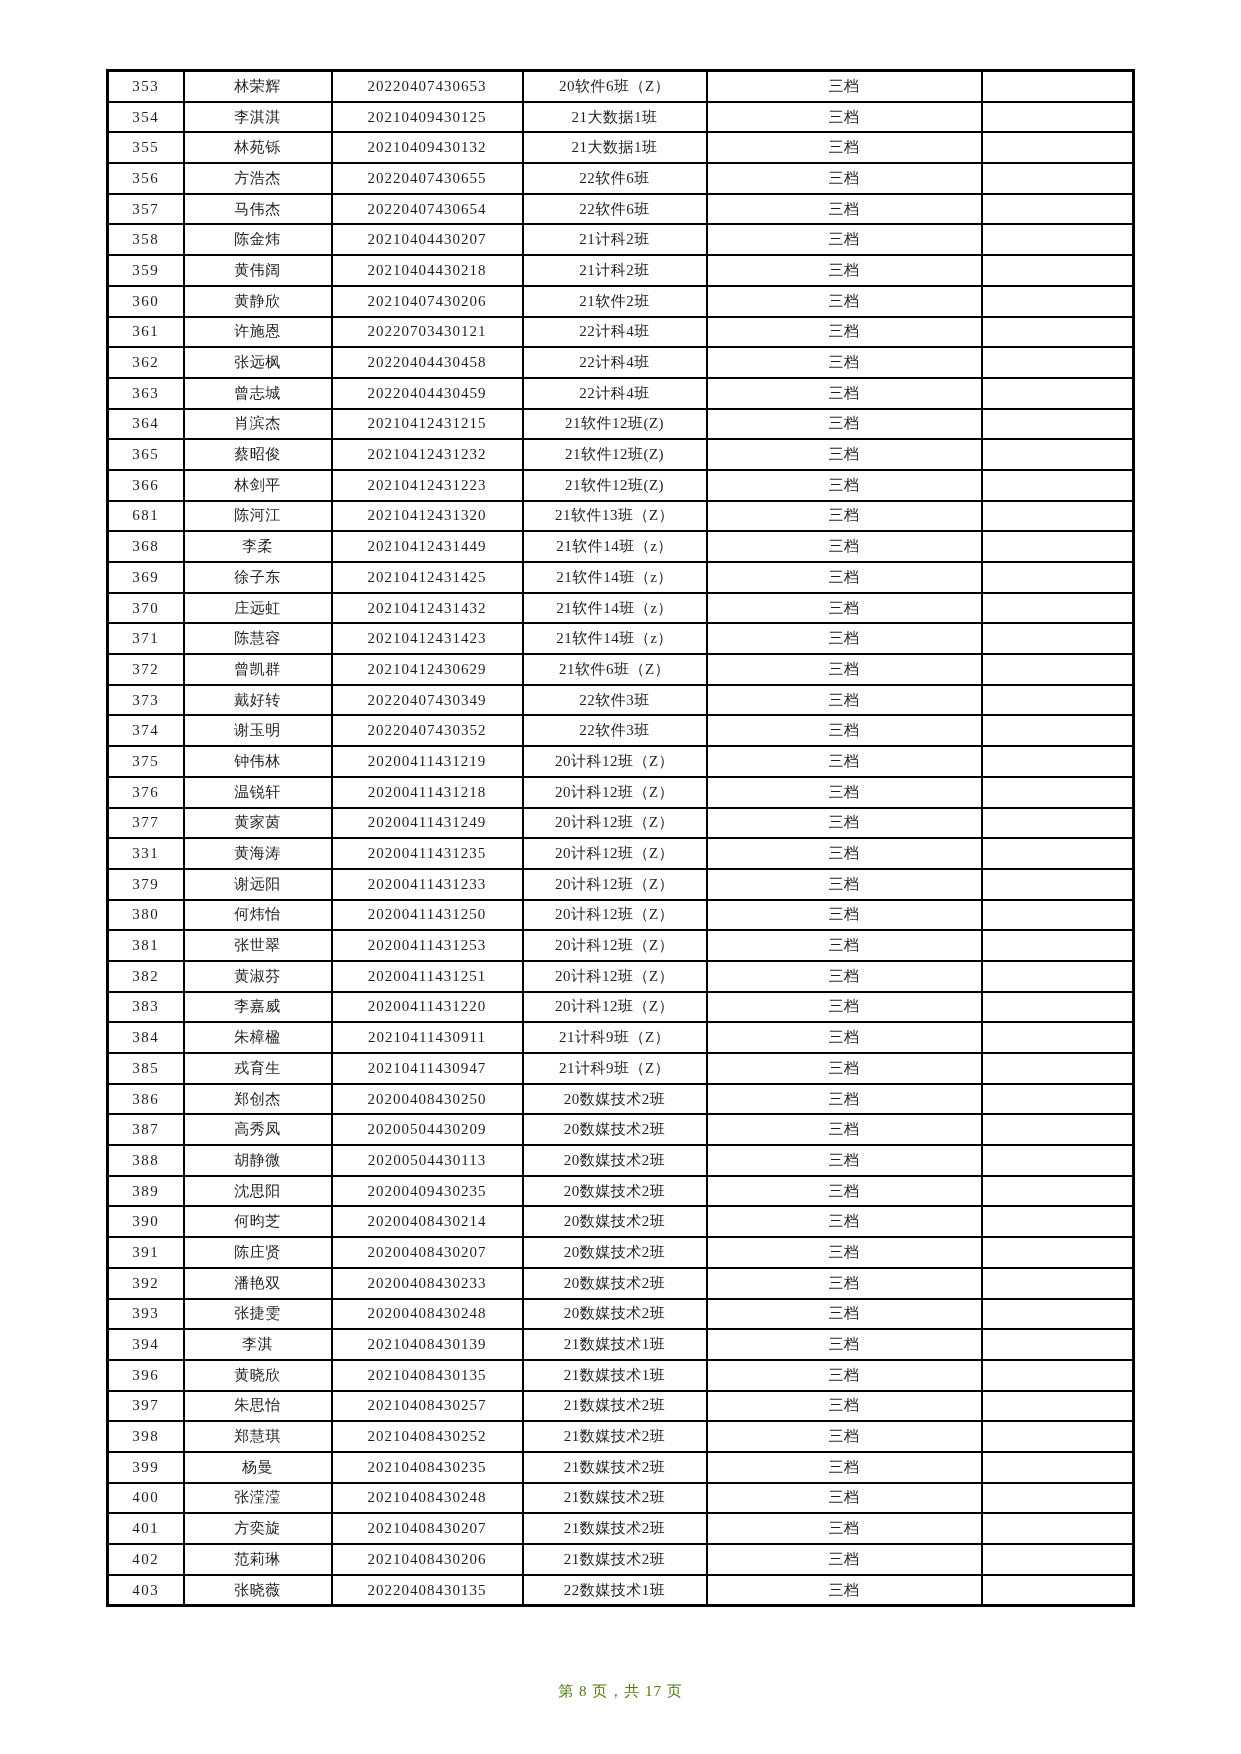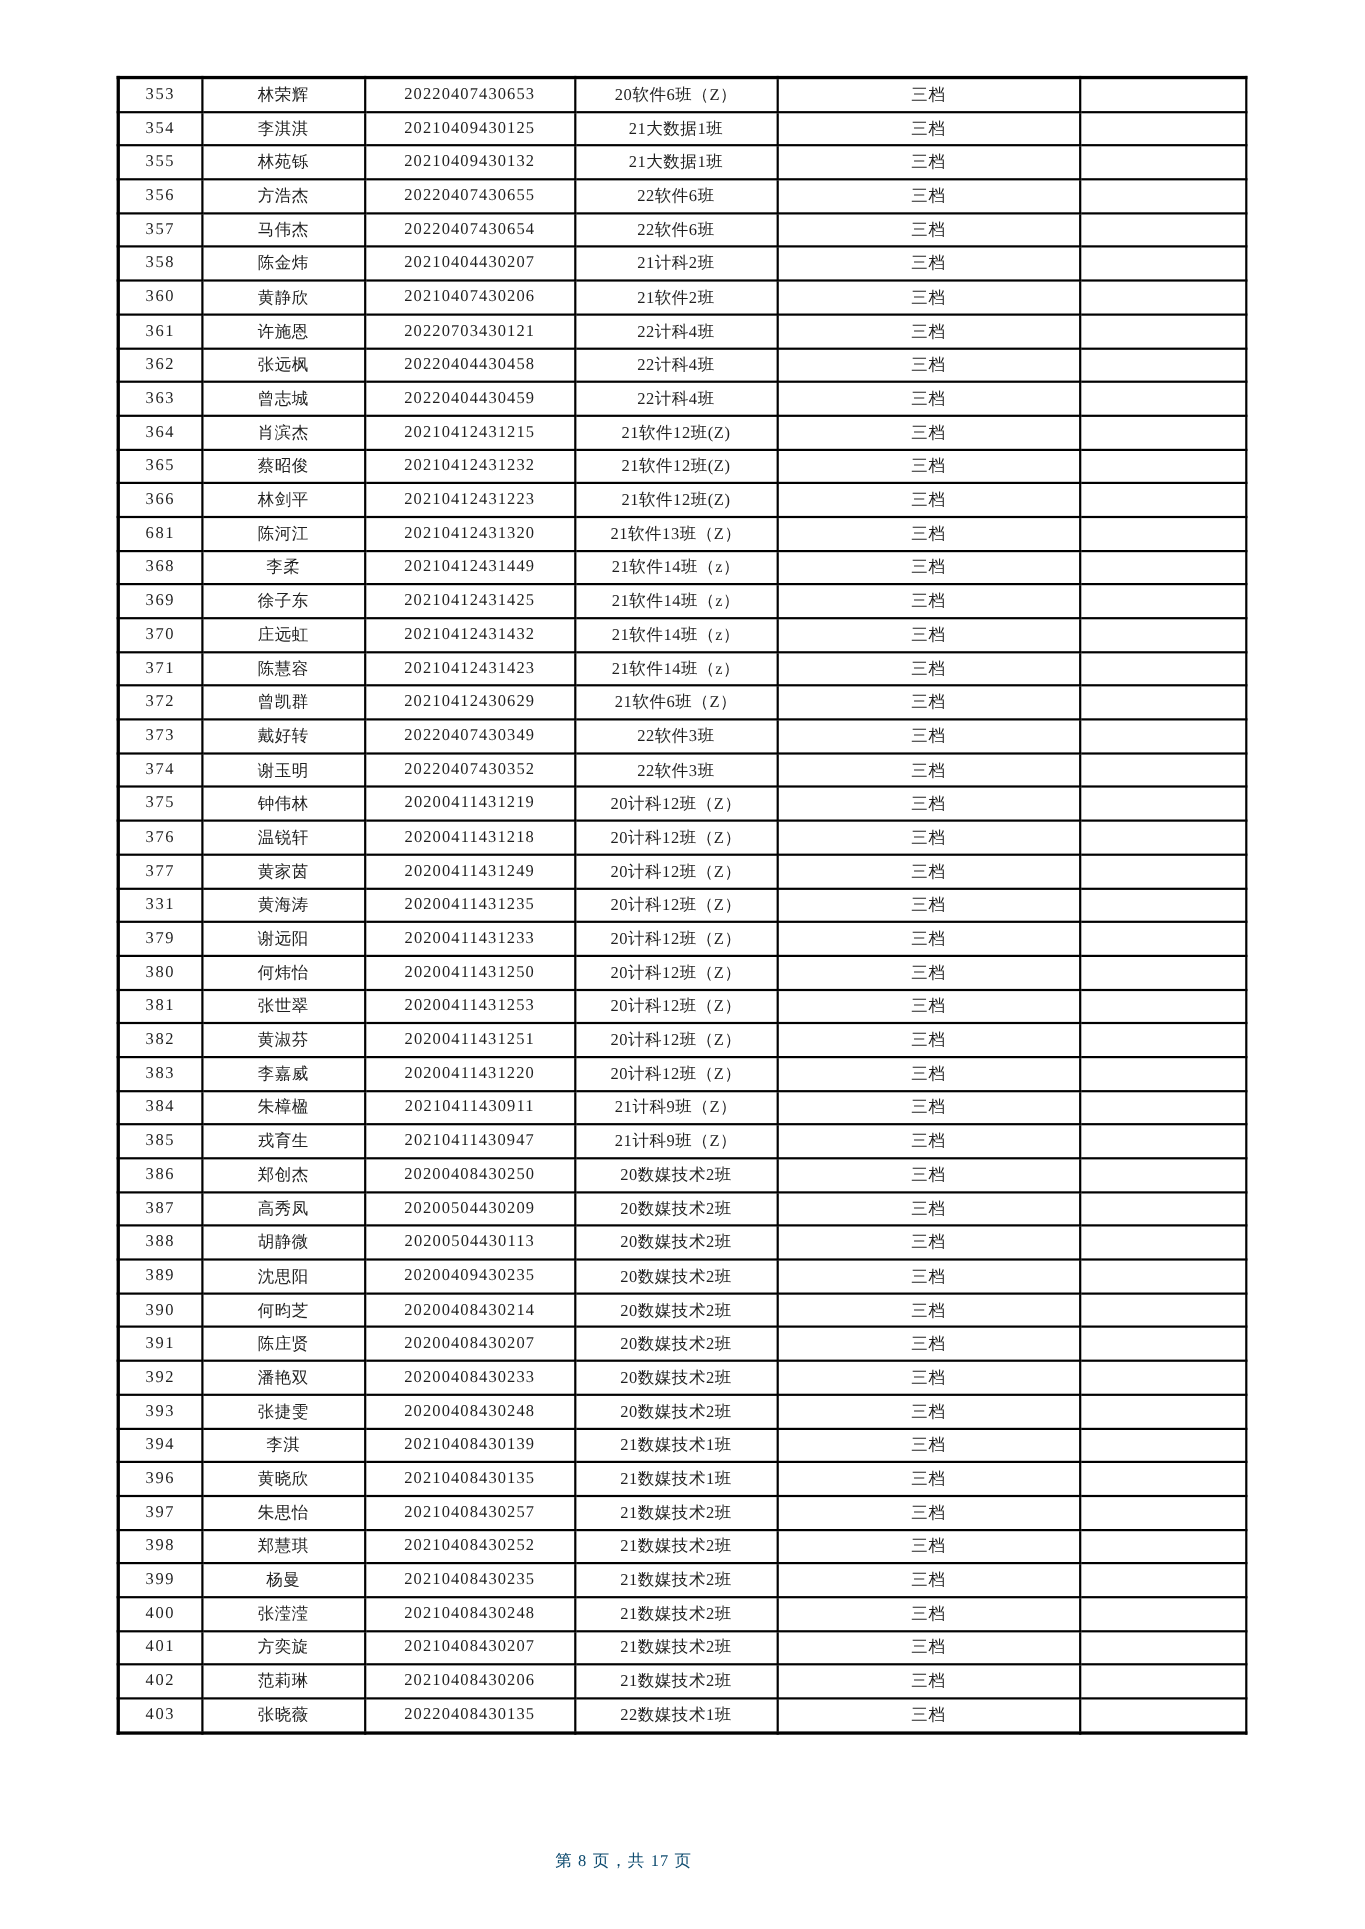--- a/index.html
+++ b/index.html
@@ -2,21 +2,21 @@
 <html><head>
 <meta charset="utf-8">
 <style>
   html, body {
     margin: 0;
     padding: 0;
     background: #ffffff;
   }
   .page {
     position: relative;
-    width: 1134px;
+    width: 1241px;
     height: 1754px;
     background: #ffffff;
     font-family: "Liberation Serif", "DejaVu Serif", serif;
     color: #1f1f1f;
     overflow: hidden;
   }
   table.roster {
     position: absolute;
     left: 106px;
     top: 69px;
@@ -38,21 +38,21 @@
   }
   table.roster td:nth-child(1) { letter-spacing: 1.5px; }
   table.roster td:nth-child(3) { letter-spacing: 1px; margin-top: 31px; }
   .page-footer {
     position: absolute;
     left: 0;
     top: 1682px;
     width: 100%;
     text-align: center;
     font-size: 15px;
-    color: #0c4a6e;
+    color: #4d7c0f;
     letter-spacing: 1px;
   }
 </style>
 </head>
 <body>
 
 <div class="page">
 
   <table class="roster">
     <colgroup>
@@ -106,20 +106,28 @@
         </tr>
         <tr>
           <td>358</td>
           <td>陈金炜</td>
           <td>20210404430207</td>
           <td>21计科2班</td>
           <td>三档</td>
           <td></td>
         </tr>
         <tr>
+          <td>359</td>
+          <td>黄伟阔</td>
+          <td>20210404430218</td>
+          <td>21计科2班</td>
+          <td>三档</td>
+          <td></td>
+        </tr>
+        <tr>
           <td>360</td>
           <td>黄静欣</td>
           <td>20210407430206</td>
           <td>21软件2班</td>
           <td>三档</td>
           <td></td>
         </tr>
         <tr>
           <td>361</td>
           <td>许施恩</td>

